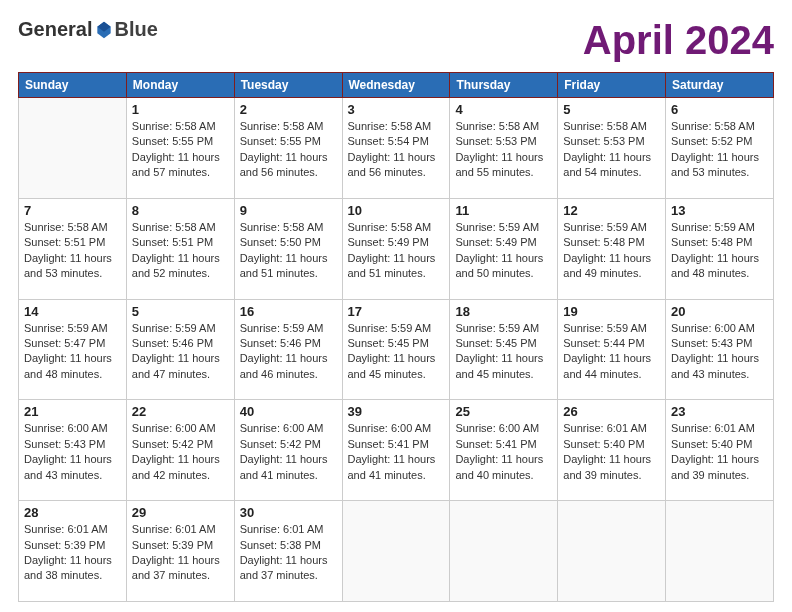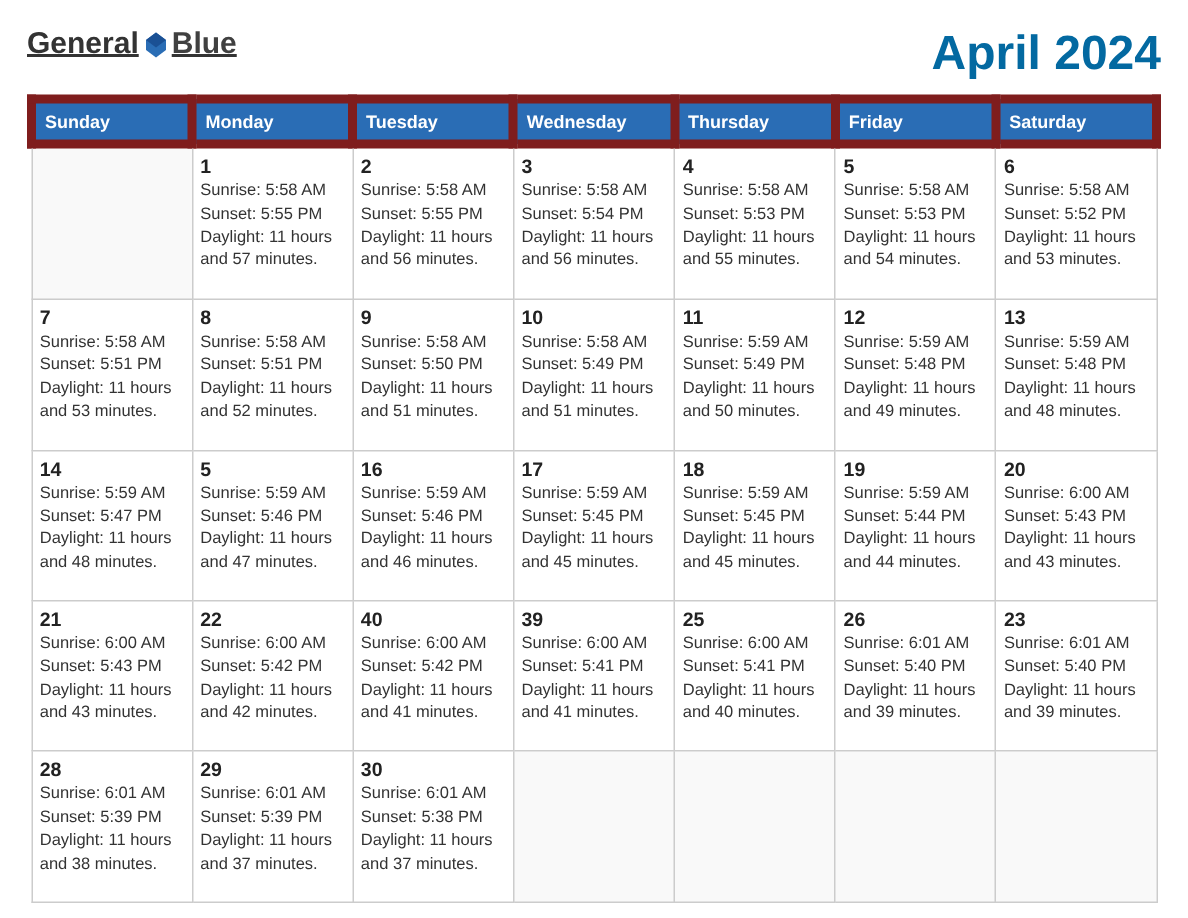--- a/index.html
+++ b/index.html
@@ -27,55 +27,54 @@
       display: flex;
       flex-direction: column;
       align-items: flex-start;
     }
     .logo-text {
       display: flex;
       align-items: center;
       font-size: 20px;
       font-weight: bold;
       color: #333;
-      text-decoration: underline;
     }
     .logo-general { color: #333; }
     .logo-blue { color: #404040; }
     .logo-icon {
       width: 20px;
       height: 20px;
       margin-left: 2px;
     }
     .title-block {
       text-align: right;
     }
     .month-title {
-      font-size: 32px;
+      font-size: 40px;
       font-weight: bold;
-      color: #0369a1;
+      color: #701a75;
       line-height: 1.1;
     }
     .location {
       font-size: 15px;
       color: #444;
     }
     .calendar {
       width: 100%;
       border-collapse: collapse;
       flex: 1;
     }
     .calendar th {
       background: #2a6db5;
       color: #fff;
       font-size: 12px;
       font-weight: bold;
       padding: 5px 6px;
       text-align: left;
-      border: 6px solid #7f1d1d;
+      border: 1px solid #7f1d1d;
     }
     .calendar td {
       border: 1px solid #ccc;
       vertical-align: top;
       padding: 4px 5px;
       font-size: 10px;
       color: #222;
       width: 108px;
       height: 82px;
     }

